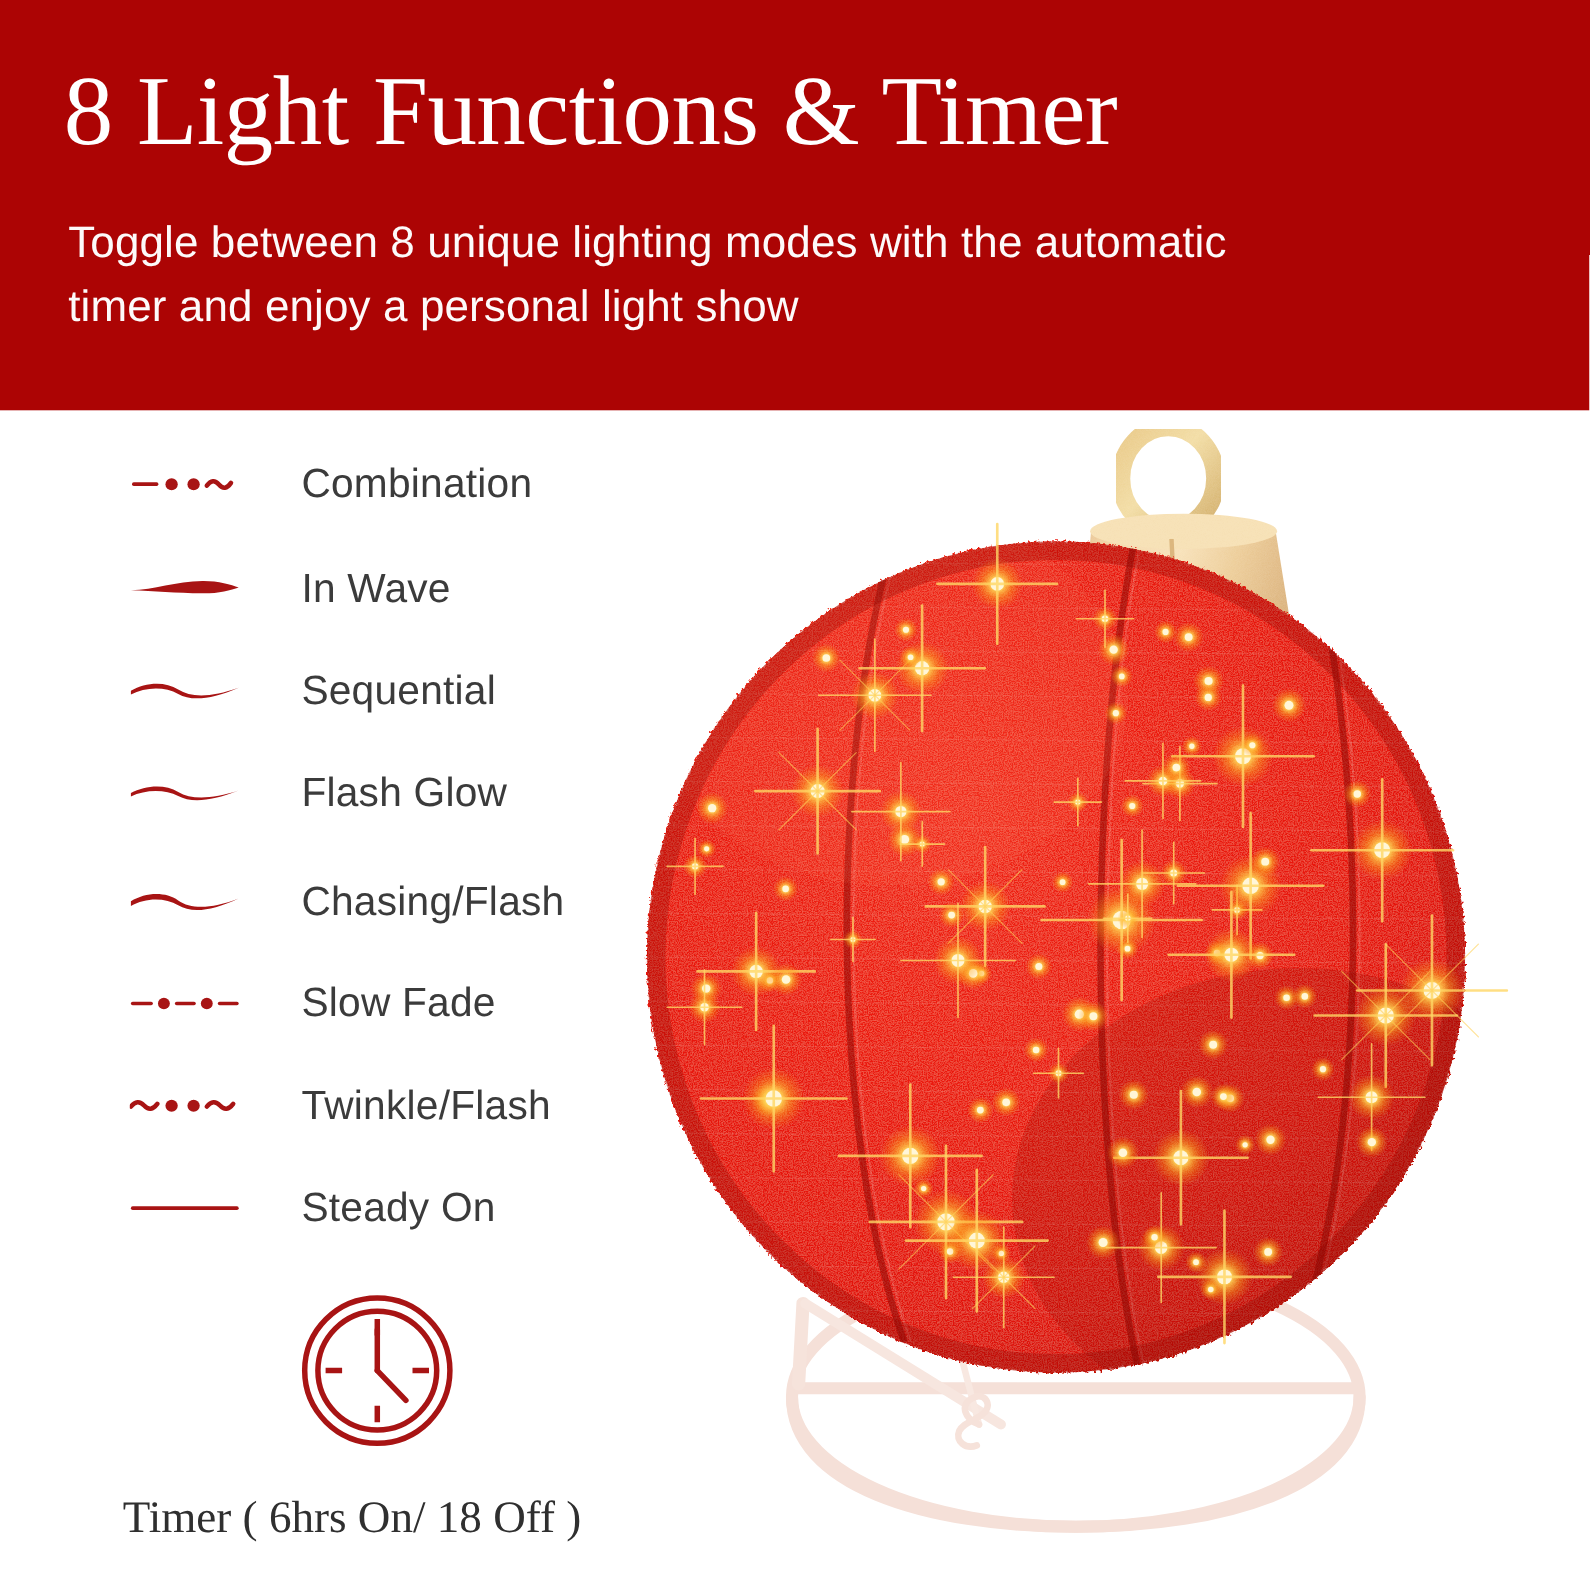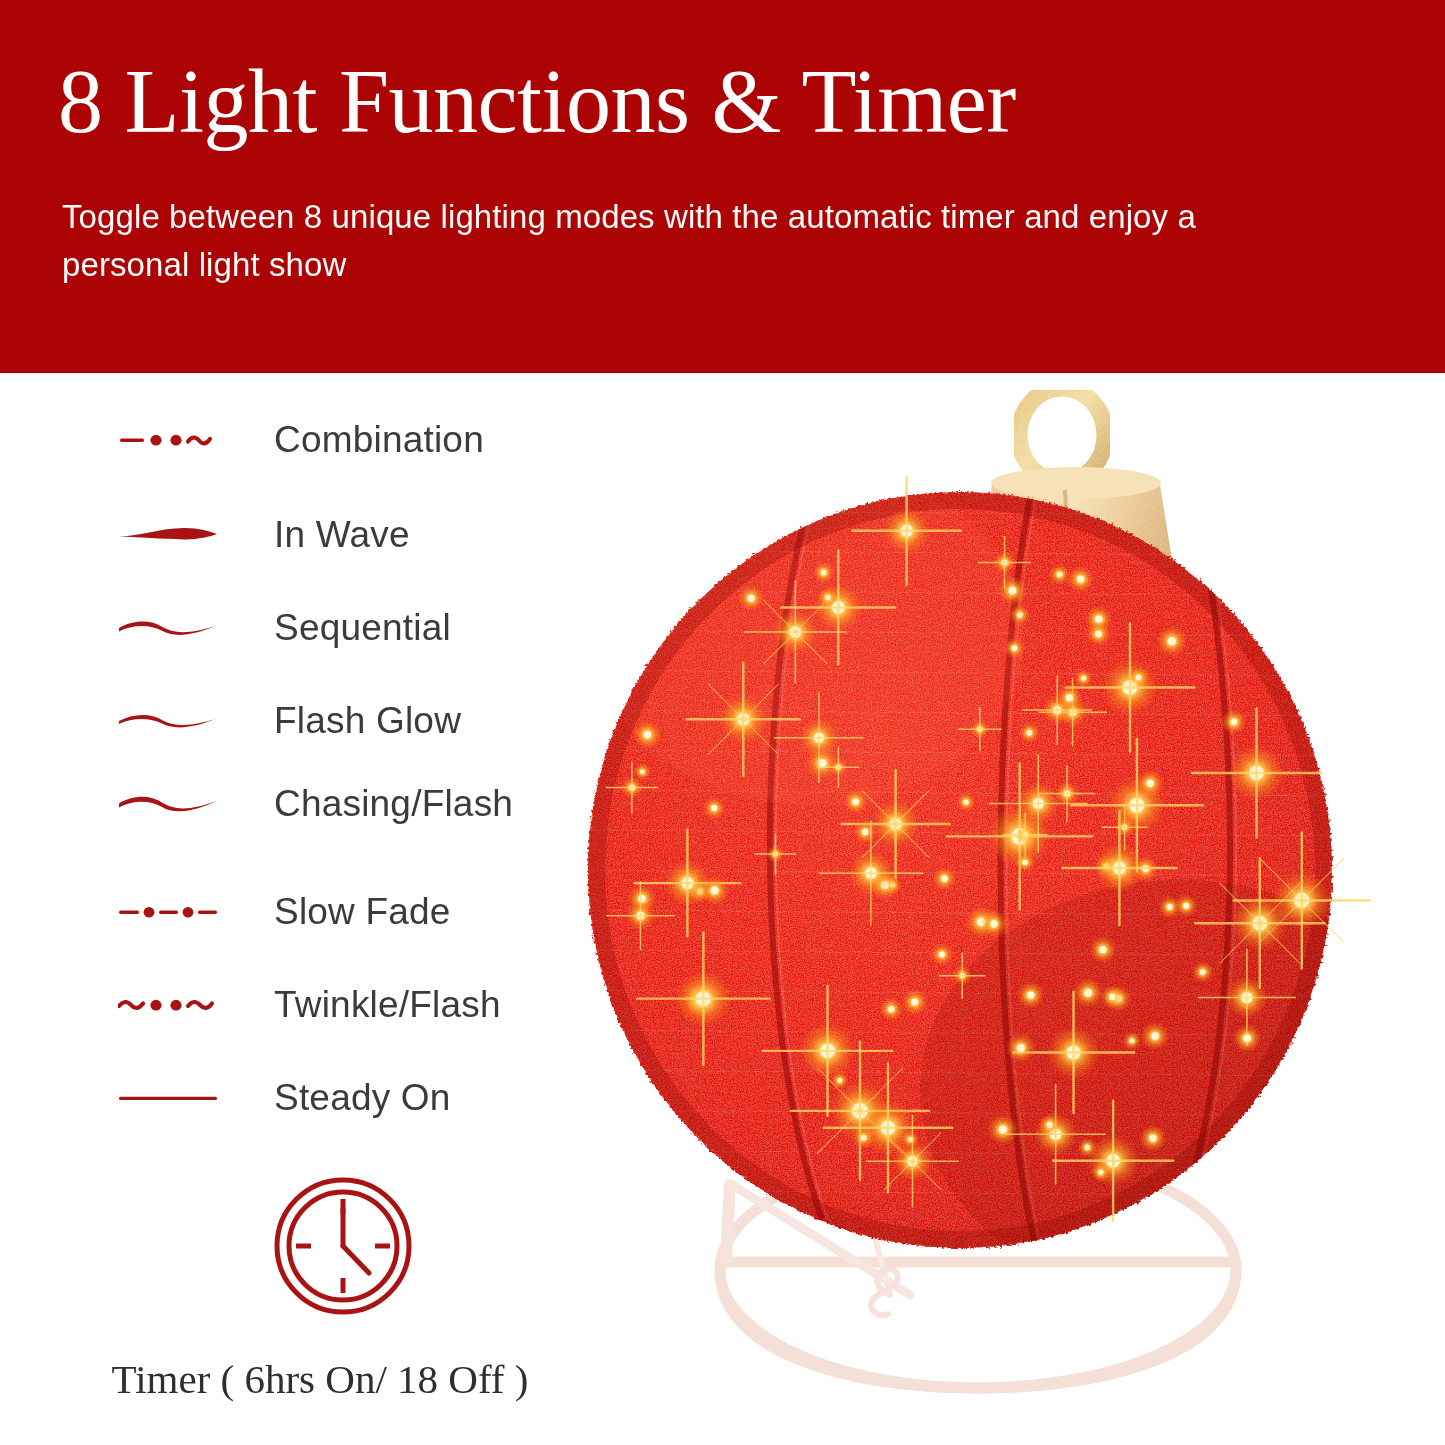--- a/index.html
+++ b/index.html
@@ -32,21 +32,21 @@
     font-weight: 400;
     color: #ffffff;
     letter-spacing: -0.5px;
     white-space: nowrap;
   }
   #subtitle {
     position: absolute;
     left: 62px; top: 193px;
     width: 1150px;
     font-family: "Liberation Sans", sans-serif;
-    font-size: 33px;
+    font-size: 40px;
     line-height: 1.44;
     font-weight: 300;
     color: #fdfafa;
     letter-spacing: 0.1px;
   }
 
   
   #legend {
     position: absolute;
     left: 0; top: 373px;
@@ -146,21 +146,21 @@
     </div>
 
     <div class="legend-row" style="top:318px">
       <svg class="legend-icon" viewBox="0 0 100 40">
         <path d="M1 20.0 C14 12.8 32 11.6 44 18.9 C56 26.0 74 25.6 99 17.6
                  C74 27.4 56 29.0 44 22.6 C32 16.2 14 16.6 1 23.0 Z" fill="#a81414"></path>
       </svg>
       <span class="legend-label">Flash Glow</span>
     </div>
 
-    <div class="legend-row" style="top:401px">
+    <div class="legend-row" style="top:417px">
       <svg class="legend-icon" viewBox="0 0 100 40">
         <path d="M1 19.4 C14 11.4 32 10.2 44 18.6 C56 26.8 74 26.4 99 16.8
                  C74 28.6 56 30.2 44 23.0 C32 15.6 14 16.0 1 23.6 Z" fill="#a81414"></path>
       </svg>
       <span class="legend-label">Chasing/Flash</span>
     </div>
 
     <div class="legend-row" style="top:509px">
       <svg class="legend-icon" viewBox="0 0 100 40">
         <rect x="1" y="18.6" width="20" height="3.3" rx="1.6" fill="#a81414"></rect>

